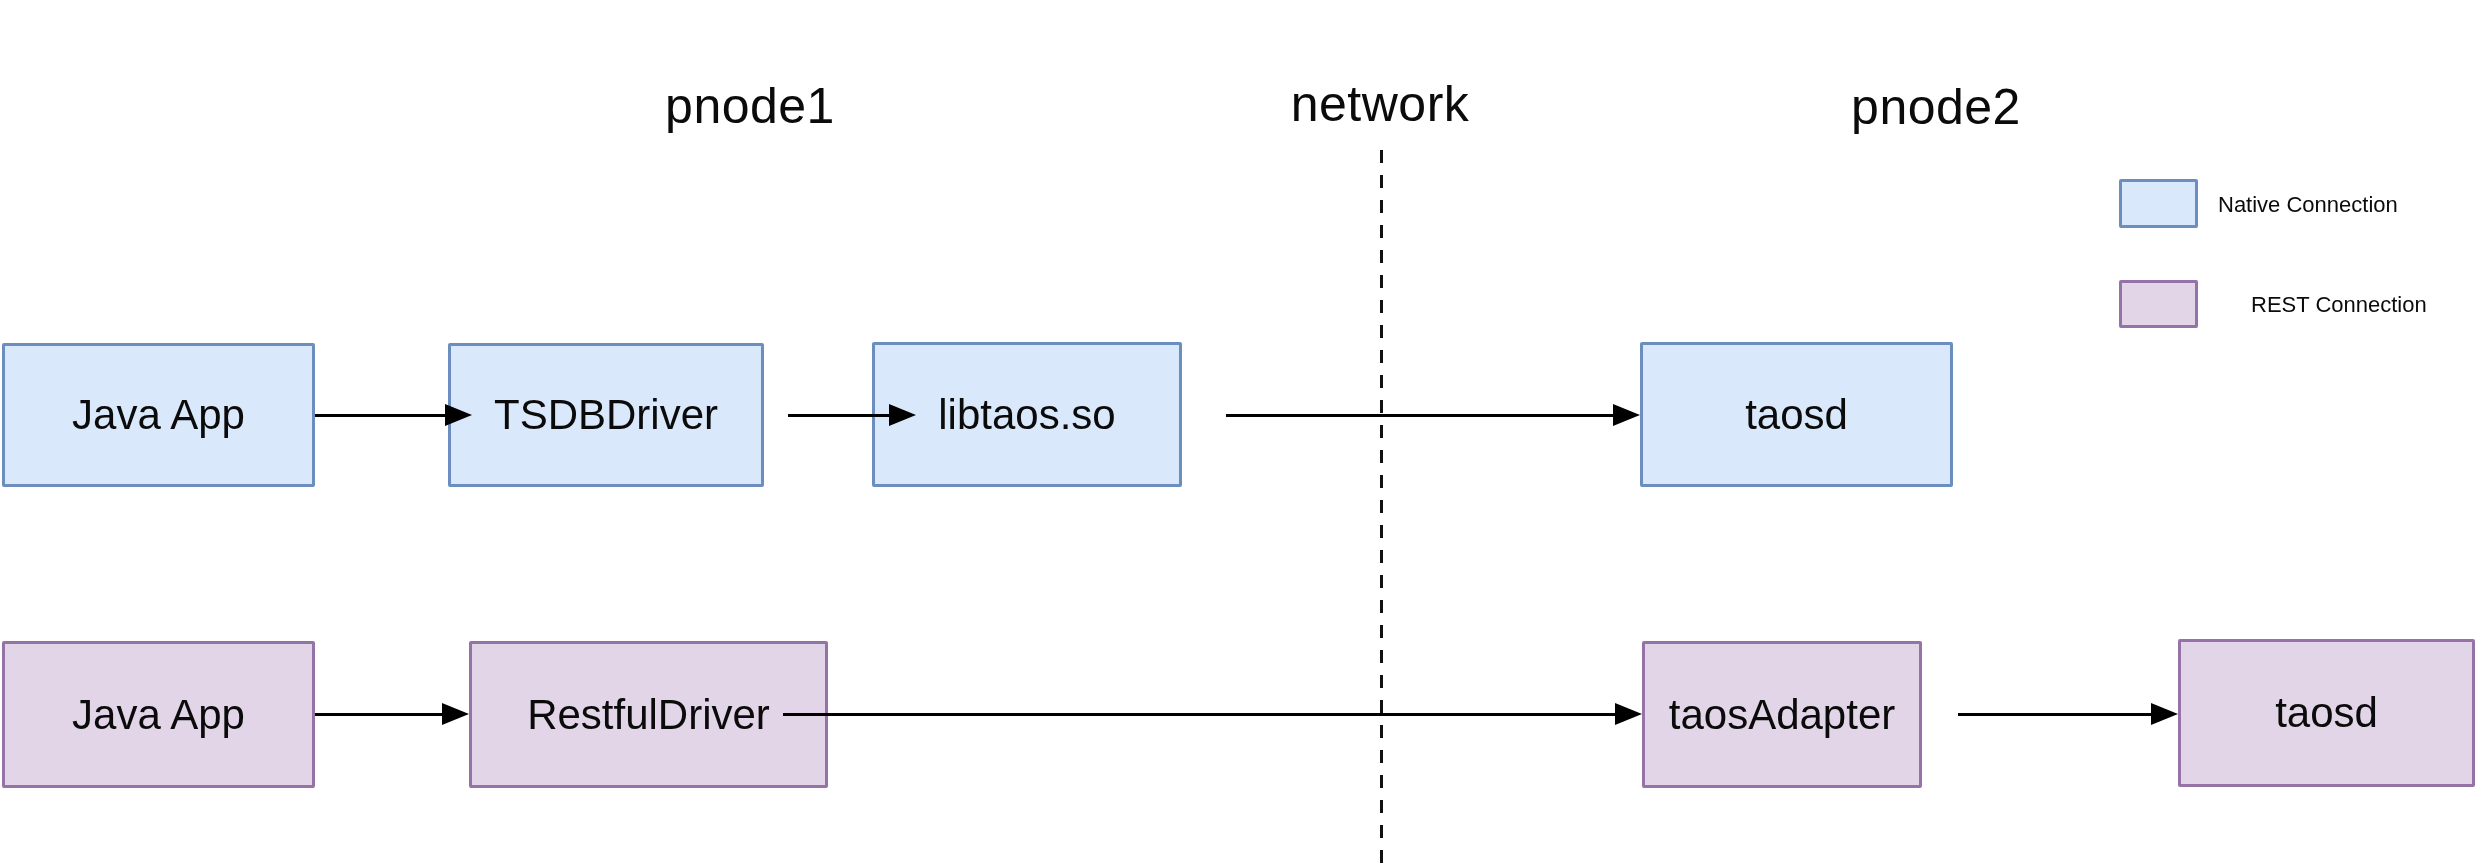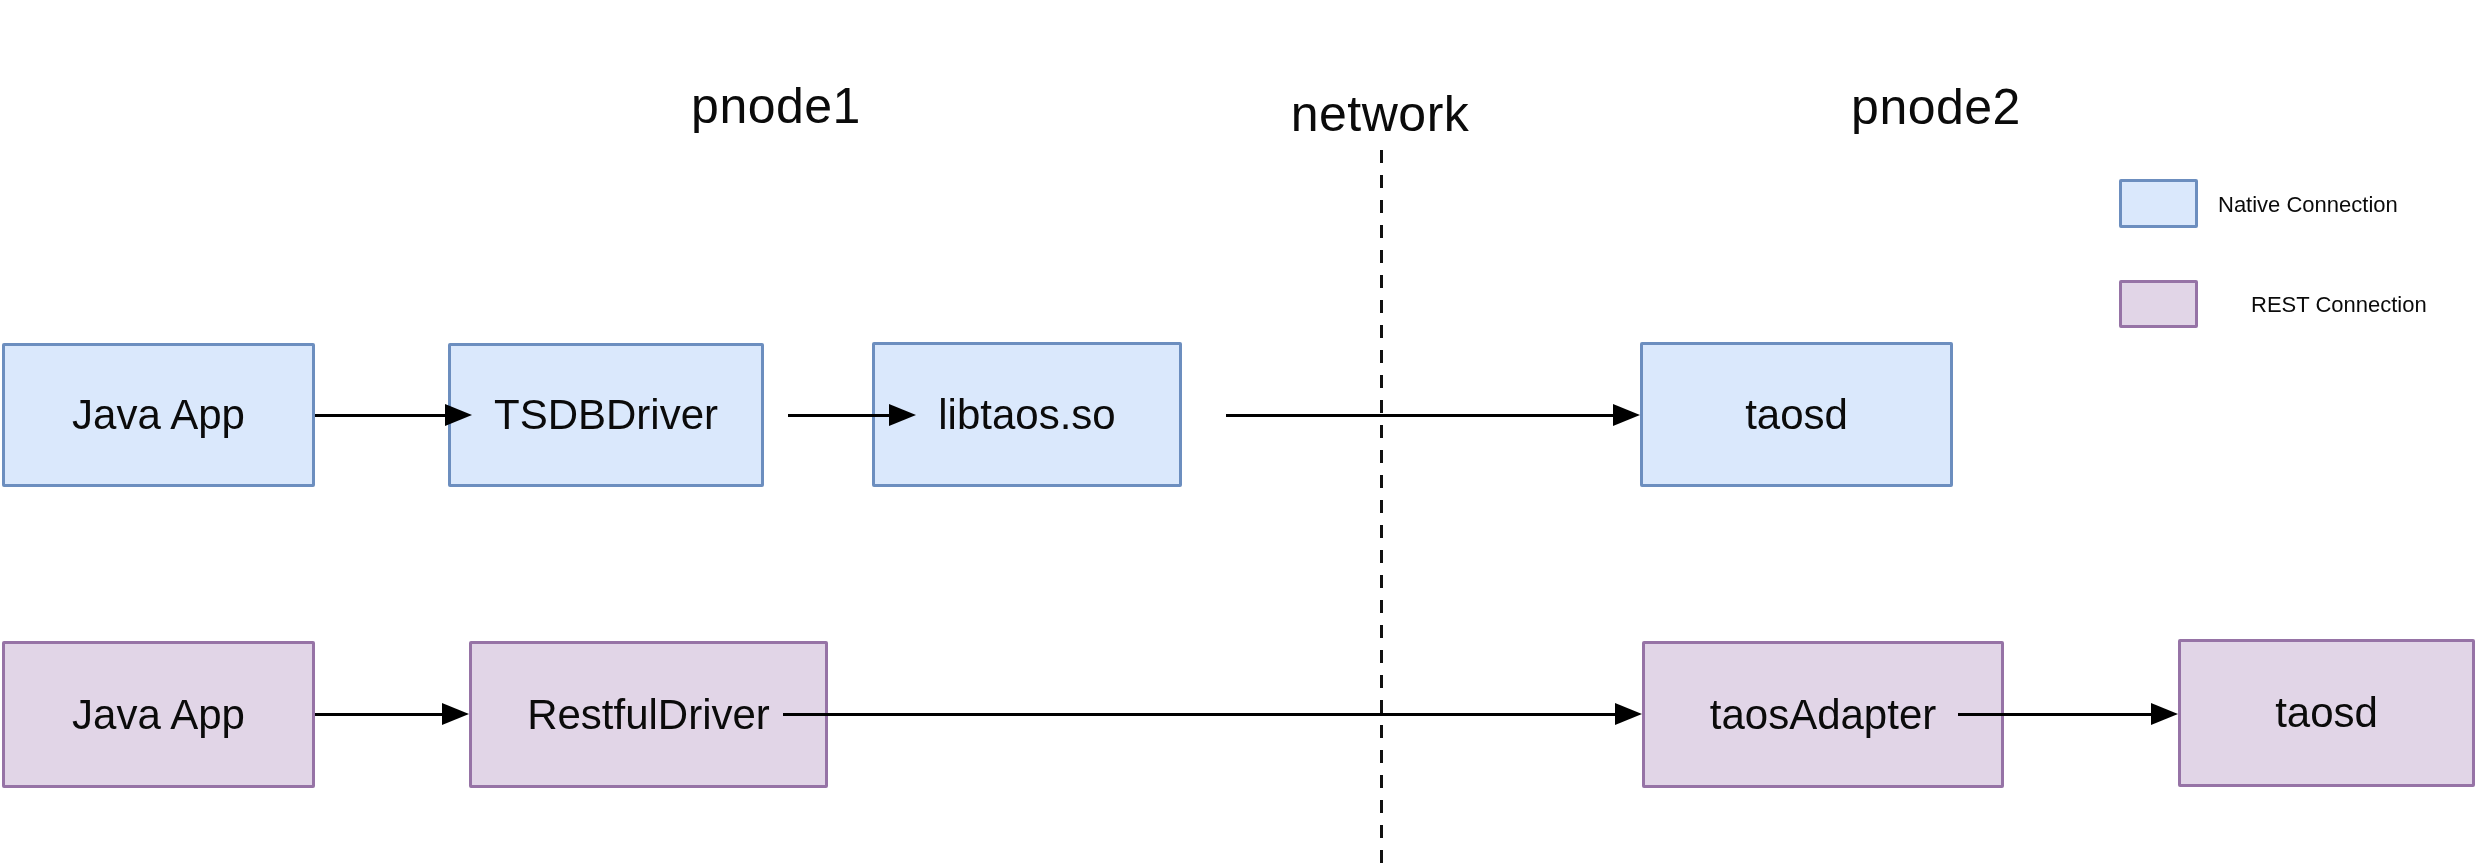--- a/index.html
+++ b/index.html
@@ -19,22 +19,22 @@
 
   
   .zone-label {
     position: absolute;
     transform: translate(-50%, -50%);
     font-size: 50px;
     letter-spacing: 0.5px;
     color: #0b0b0b;
     white-space: nowrap;
   }
-  .zl-pnode1  { left: 776px;  top: 106px; }
-  .zl-network { left: 1380px; top: 104px; margin-top: 10px; }
+  .zl-pnode1  { left: 750px;  top: 106px; }
+  .zl-network { left: 1380px; top: 104px; }
   .zl-pnode2  { left: 1936px; top: 107px; }
 
   
   .net-line {
     position: absolute;
     left: 1380px;
     top: 150px;
     width: 3px;
     height: 715px;
     background: repeating-linear-gradient(
@@ -63,21 +63,21 @@
   .node.rest {
     background: var(--rest-fill, #e1d5e7);
     border: 3px solid var(--rest-stroke, #9673a6);
   }
   .n1 { left: 2px;    top: 343px; width: 313px; height: 144px; }
   .n2 { left: 448px;  top: 343px; width: 316px; height: 144px; }
   .n3 { left: 872px;  top: 342px; width: 310px; height: 145px; }
   .n4 { left: 1640px; top: 342px; width: 313px; height: 145px; }
   .n5 { left: 2px;    top: 641px; width: 313px; height: 147px; }
   .n6 { left: 469px;  top: 641px; width: 359px; height: 147px; }
-  .n7 { left: 1642px; top: 641px; width: 362px; height: 147px; }
+  .n7 { left: 1642px; top: 641px; width: 280px; height: 147px; }
   .n8 { left: 2178px; top: 639px; width: 297px; height: 148px; }
 
   
   .arrow {
     position: absolute;
     height: 3px;
     background: var(--line, #000000);
   }
   .arrow::after {
     content: "";

